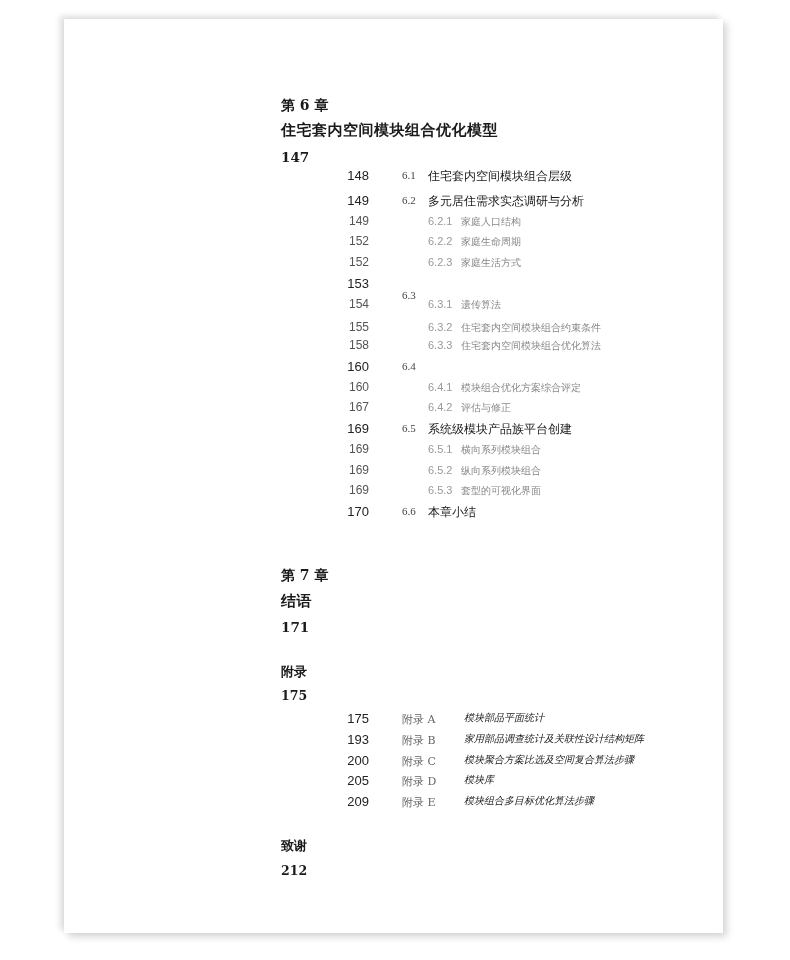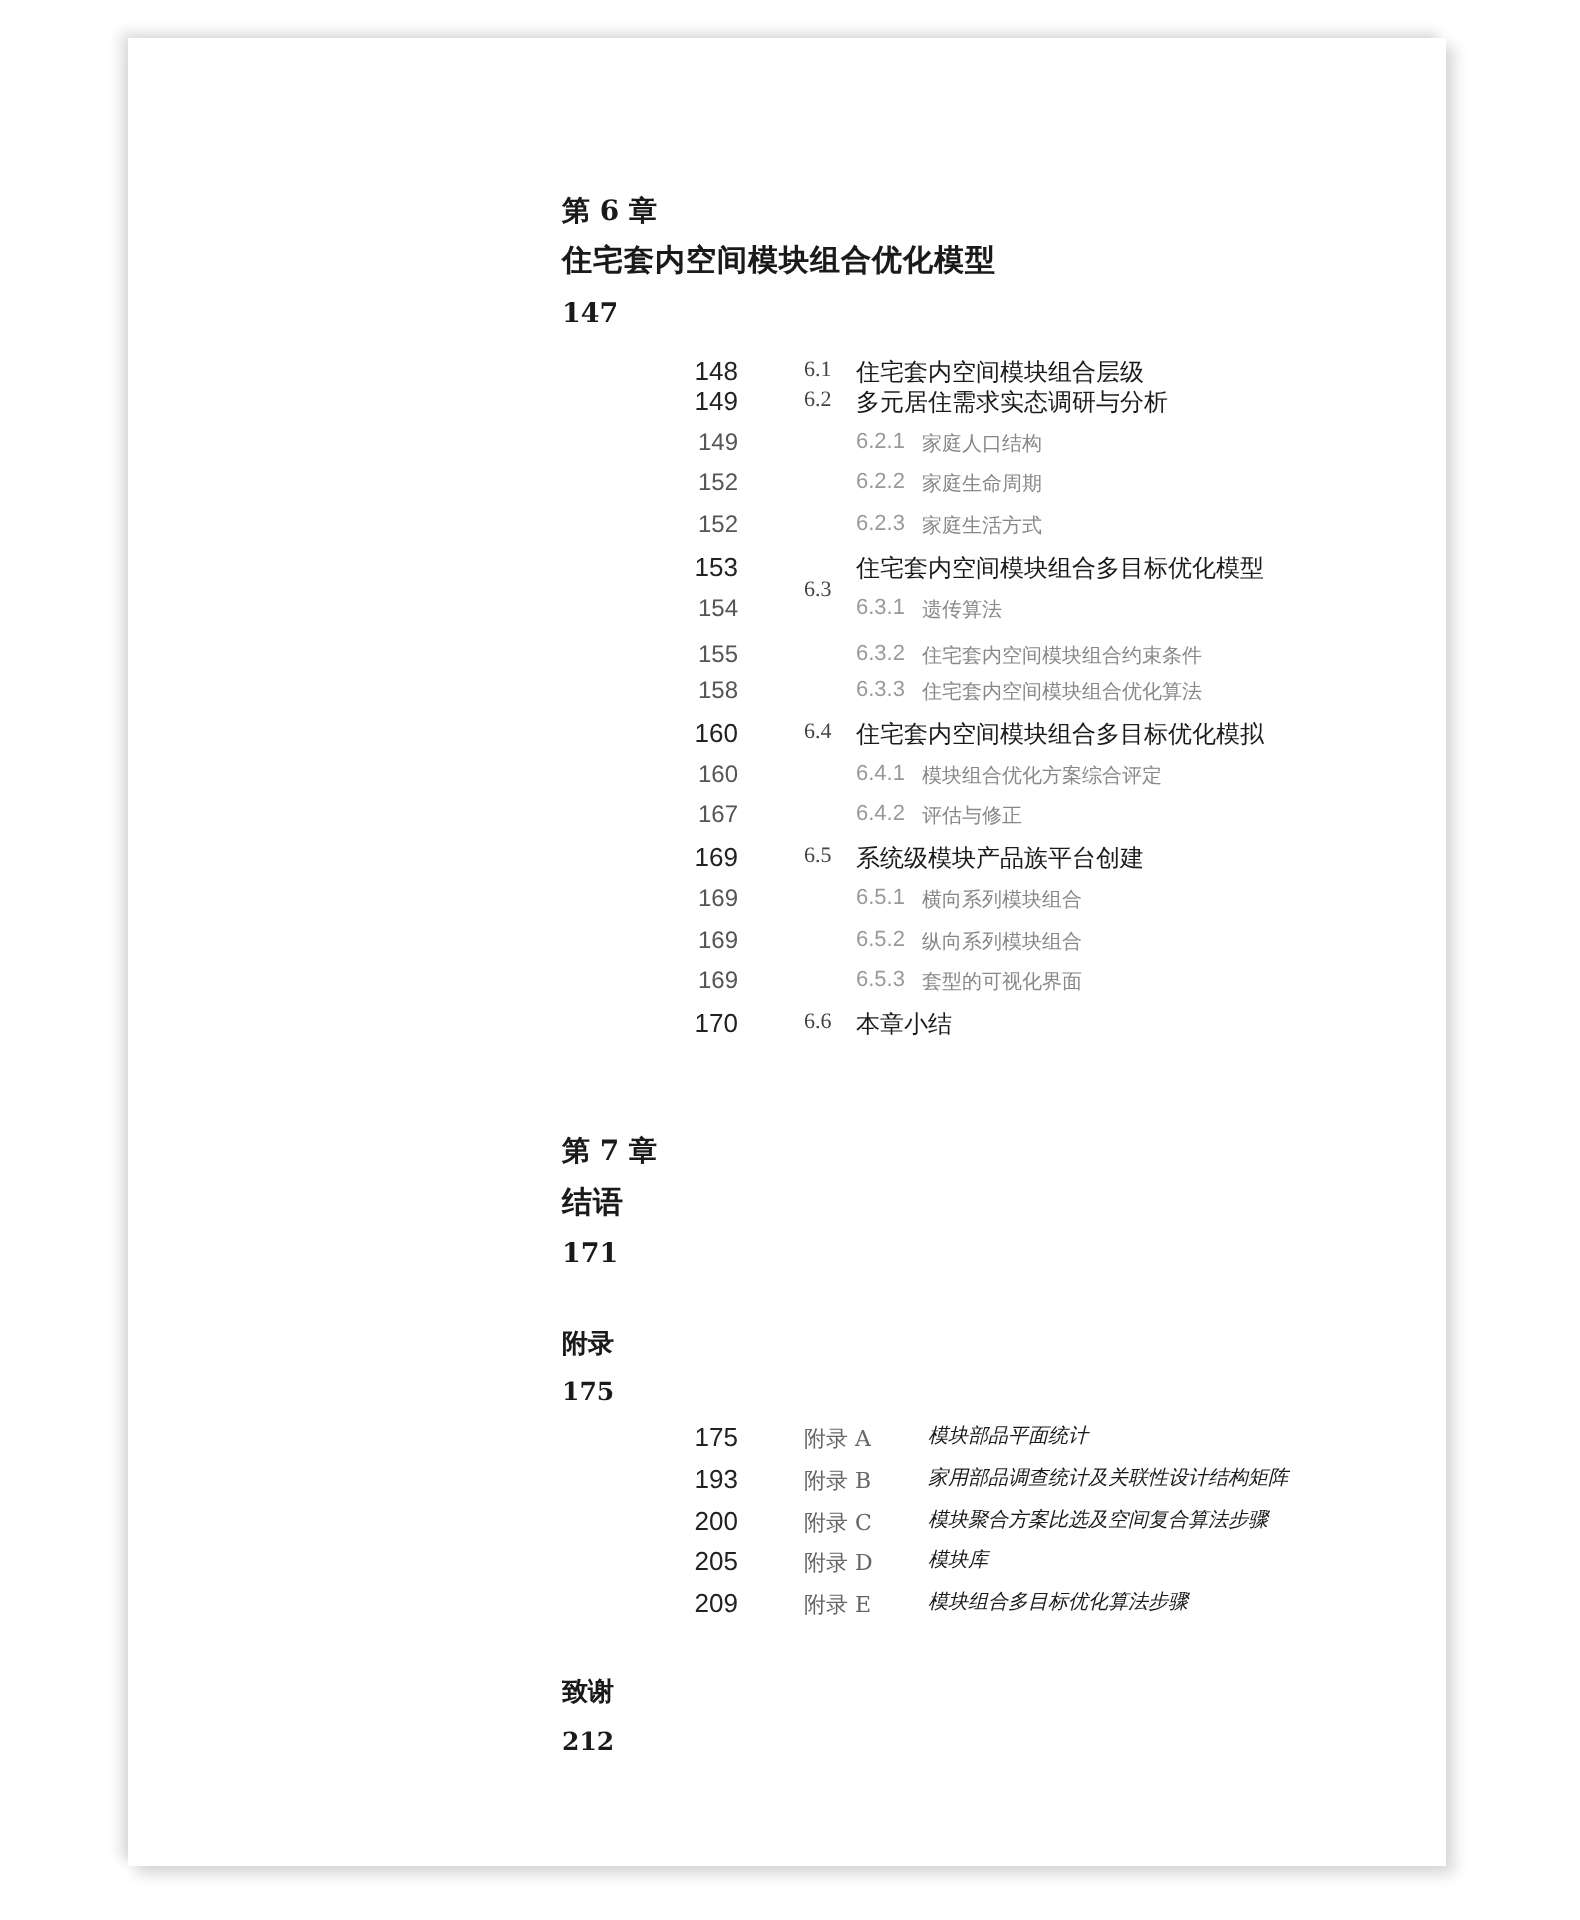--- a/index.html
+++ b/index.html
@@ -26,21 +26,21 @@
 </head>
 <body>
 
 <div class="page"></div>
 
 <div class="abs ch-label" style="top:97px;">第 6 章</div>
 <div class="abs ch-title" style="top:121px;">住宅套内空间模块组合优化模型</div>
 <div class="abs ch-page" style="top:149px;">147</div>
 
 <div id="sections">
-    <div class="sec-row" style="top: 178px;">
+    <div class="sec-row" style="top: 168px;">
       <span class="pg l2">148</span>
       <span class="num2" style="top:1px;">6.1</span>
       <span class="title2" style="top:0px;">住宅套内空间模块组合层级</span>
     </div>
     <div class="sec-row" style="top: 192.75px;">
       <span class="pg l2">149</span>
       <span class="num2" style="top:1px;">6.2</span>
       <span class="title2" style="top:0px;">多元居住需求实态调研与分析</span>
     </div>
     <div class="sec-row" style="top: 213.5px;">
@@ -54,41 +54,39 @@
       <span class="title3" style="top:1px;">家庭生命周期</span>
     </div>
     <div class="sec-row" style="top: 255px;">
       <span class="pg l3">152</span>
       <span class="num3" style="top:1px;">6.2.3</span>
       <span class="title3" style="top:1px;">家庭生活方式</span>
     </div>
     <div class="sec-row" style="top: 275.75px;">
       <span class="pg l2">153</span>
       <span class="num2" style="top:1px;margin-top:12px;">6.3</span>
-      <span class="title2" style="top:0px;">住宅套内空间模块组合多目标优化模型</span>
     </div>
     <div class="sec-row" style="top: 296.5px;">
       <span class="pg l3">154</span>
       <span class="num3" style="top:1px;">6.3.1</span>
       <span class="title3" style="top:1px;">遗传算法</span>
     </div>
     <div class="sec-row" style="top: 320px;">
       <span class="pg l3">155</span>
       <span class="num3" style="top:1px;">6.3.2</span>
       <span class="title3" style="top:1px;">住宅套内空间模块组合约束条件</span>
     </div>
     <div class="sec-row" style="top: 338px;">
       <span class="pg l3">158</span>
       <span class="num3" style="top:1px;">6.3.3</span>
       <span class="title3" style="top:1px;">住宅套内空间模块组合优化算法</span>
     </div>
     <div class="sec-row" style="top: 358.75px;">
       <span class="pg l2">160</span>
       <span class="num2" style="top:1px;">6.4</span>
-      <span class="title2" style="top:0px;">住宅套内空间模块组合多目标优化模拟</span>
     </div>
     <div class="sec-row" style="top: 379.5px;">
       <span class="pg l3">160</span>
       <span class="num3" style="top:1px;">6.4.1</span>
       <span class="title3" style="top:1px;">模块组合优化方案综合评定</span>
     </div>
     <div class="sec-row" style="top: 400.25px;">
       <span class="pg l3">167</span>
       <span class="num3" style="top:1px;">6.4.2</span>
       <span class="title3" style="top:1px;">评估与修正</span>

